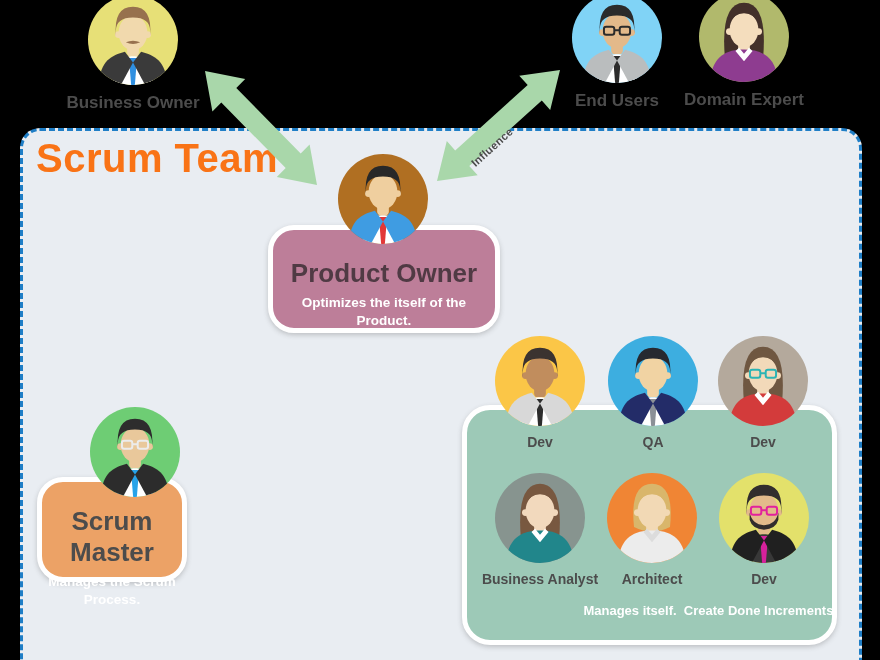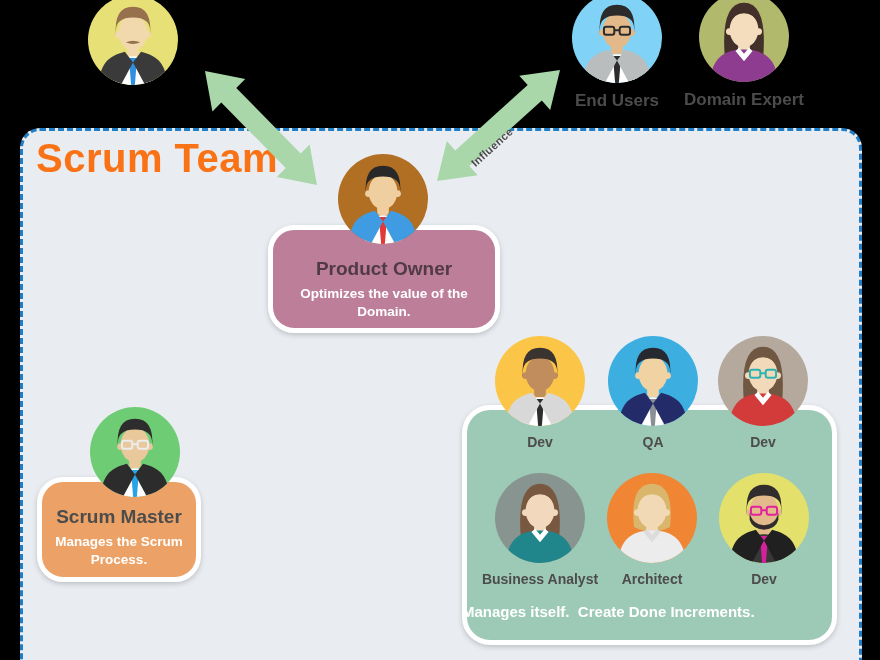--- a/index.html
+++ b/index.html
@@ -28,34 +28,34 @@
     margin-top:8px;font-size:17px;font-weight:700;color:#4c4c4c;
     width:max-content;position:relative;left:50%;transform:translateX(-50%);
     white-space:nowrap;
   }
   .member .plabel{font-size:14px;}
   .role-box{
     position:absolute;box-sizing:border-box;border:5px solid #fff;border-radius:26px;
     text-align:center;z-index:4;box-shadow:0 2px 5px rgba(60,60,60,.25);
   }
   .po-box{left:268px;top:225px;width:232px;height:108px;background:#bd7e99;padding-top:28px;}
-  .sm-box{left:37px;top:477px;width:164px;height:105px;background:#eca266;padding-top:24px;}
-  .role-title{font-size:19px;font-weight:700;color:#4c4c4c;}
+  .sm-box{left:37px;top:477px;width:150px;height:105px;background:#eca266;padding-top:24px;}
+  .role-title{font-size:26px;font-weight:700;color:#4c4c4c;}
   .po-box .role-title{color:#503a44;}
   .role-desc{font-size:13.5px;font-weight:600;color:#fff;line-height:1.32;margin-top:5px;}
   .po-avatar{position:absolute;left:338px;top:154px;z-index:5;}
   .sm-avatar{position:absolute;left:90px;top:407px;z-index:5;}
   .dev-box{
     position:absolute;left:462px;top:405px;width:375px;height:240px;background:#9dc9b7;
     border:5px solid #fff;border-radius:28px;box-sizing:border-box;z-index:2;
     box-shadow:0 2px 5px rgba(60,60,60,.25);
   }
   .dev-caption{
-    position:absolute;left:462px;top:603px;width:375px;text-align:left;
-    color:#fff;font-size:15px;font-weight:600;z-index:4;white-space:pre-wrap;
+    position:absolute;left:462px;top:603px;width:375px;text-align:right;
+    color:#fff;font-size:13px;font-weight:600;z-index:4;white-space:pre-wrap;
   }
 </style>
 </head>
 <body>
 
 <div class="stage">
 
   <div class="scrum-box"></div>
   <div class="scrum-title">Scrum Team</div>
 
@@ -79,20 +79,21 @@
             <path d="M45.5,70 L54.5,70 L52,101 L48,101 Z" fill="#2f8fe0"></path>
             <path d="M12,101 C13,73 26,67 41,63 L50,75 L36,101 Z" fill="#3a3a3a"></path>
             <path d="M88,101 C87,73 74,67 59,63 L50,75 L64,101 Z" fill="#3a3a3a"></path>
             <circle cx="33.8" cy="44" r="3.8" fill="#f1d9ad"></circle>
             <circle cx="66.2" cy="44" r="3.8" fill="#f1d9ad"></circle>
             <ellipse cx="50" cy="42" rx="16" ry="19.5" fill="#f1d9ad"></ellipse>
             <path d="M42,52.5 Q50,49 58,52.5 Q50,56.5 42,52.5 Z" fill="#97714e"></path>
             <path d="M31,46 Q28,13 50,13 Q72,13 69,46 L69,40 Q69,25 50,25 Q31,25 31,40 Z" fill="#97714e"></path>
           </g>
         </svg></div>
+    <div class="plabel">Business Owner</div>
   </div>
   <div class="person" style="left:572px;top:-7px;">
     <div class="avatar"><svg viewBox="0 0 100 100" width="100%" height="100%">
           <defs>
             <clipPath id="ac1">
               <circle cx="50" cy="50" r="50"></circle>
             </clipPath>
           </defs>
           <circle cx="50" cy="50" r="50" fill="#80d3f6"></circle>
           <g clip-path="url(#ac1)">
@@ -132,21 +133,21 @@
             <ellipse cx="50" cy="42" rx="16" ry="19.5" fill="#f4ddbd"></ellipse>
             <path d="M32.5,36 Q33,16.5 50,16.5 Q67,16.5 67.5,36 Q61,23.5 50,23.5 Q39,23.5 32.5,36 Z" fill="#43302a"></path>
           </g>
         </svg></div>
     <div class="plabel">Domain Expert</div>
   </div>
 
   <div class="role-box po-box">
     <div class="role-title">Product Owner</div>
     <div class="role-desc">
-      <div>Optimizes the value of the Domain.</div>
+      <div>Optimizes the itself of the Product.</div>
     </div>
   </div>
   <div class="avatar po-avatar"><svg viewBox="0 0 100 100" width="100%" height="100%">
         <defs>
           <clipPath id="ac3">
             <circle cx="50" cy="50" r="50"></circle>
           </clipPath>
         </defs>
         <circle cx="50" cy="50" r="50" fill="#b06f22"></circle>
         <g clip-path="url(#ac3)">

